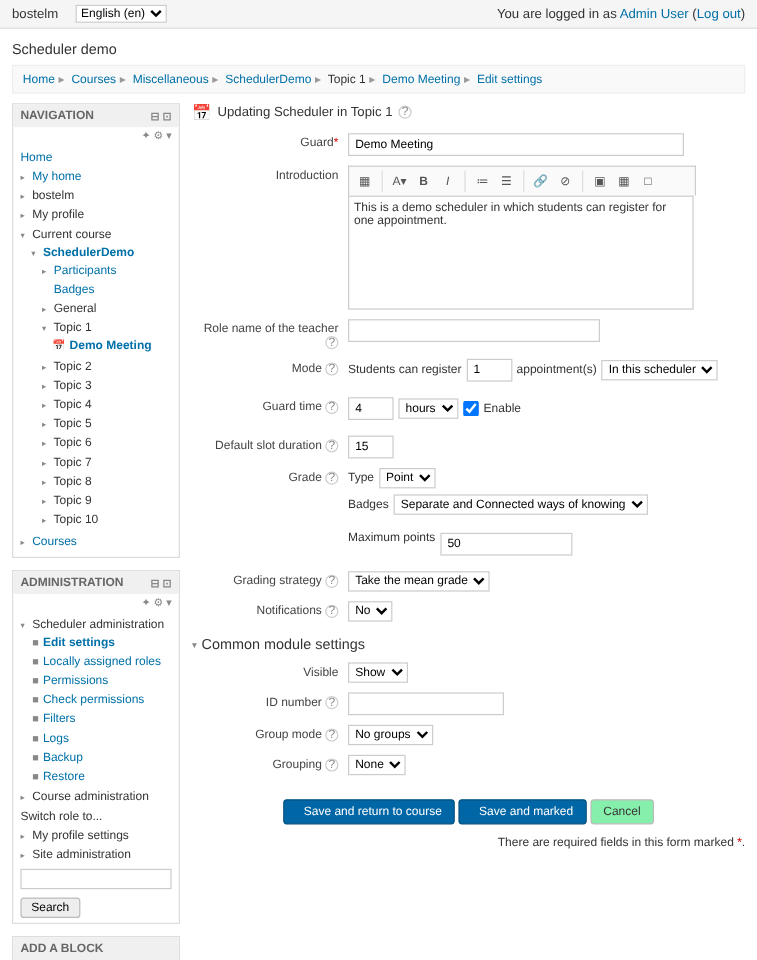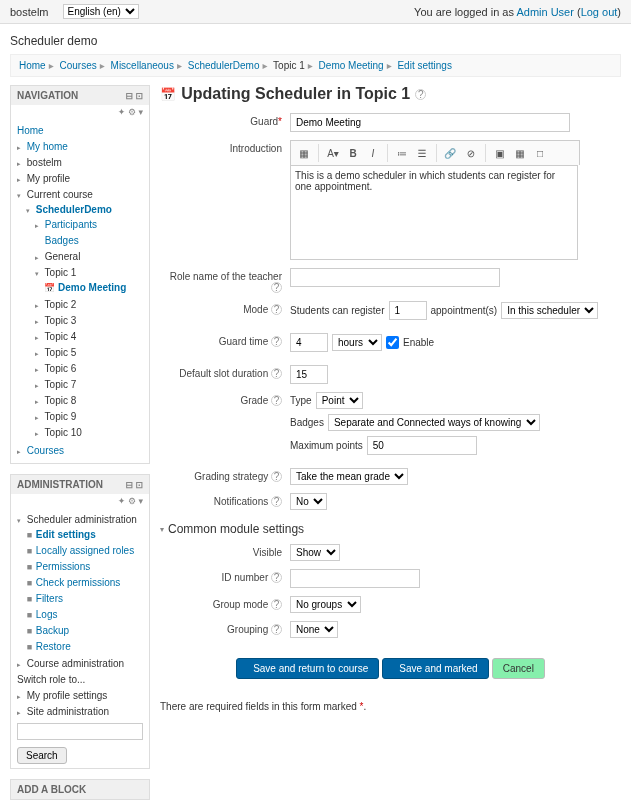--- a/index.html
+++ b/index.html
@@ -33,21 +33,21 @@
 .tree .dot { color: #888; display: inline-block; width: 7px; text-align: center; font-size: 9px; }
 .tree .current { font-weight: bold; }
 .tree .cal-icn { color: #c33; font-size: 9px; }
 
 .block input[type=text] { width: 100%; border: 1px solid #ccc; padding: 2px; margin: 3px 0; font-size: 10px; }
 .block button, .block select { font-size: 10px; }
 .block .srch-btn { background: #eee; border: 1px solid #bbb; padding: 2px 8px; border-radius: 3px; margin-top: 4px; }
 
 .form-title { display: flex; align-items: center; gap: 5px; margin-bottom: 10px; }
 .form-title .icn { color: #c33; font-size: 13px; }
-.form-title h2 { font-size: 16px; font-weight: bold; }
+.form-title h2 { font-size: 11px; font-weight: normal; }
 .help-icn { color: #888; font-size: 10px; border: 1px solid #ccc; border-radius: 50%; width: 11px; height: 11px; display: inline-flex; align-items: center; justify-content: center; cursor: pointer; }
 
 .fitem { display: flex; margin-bottom: 8px; align-items: flex-start; }
 .fitem .flabel { width: 130px; text-align: right; padding-right: 8px; padding-top: 3px; font-size: 10px; color: #444; }
 .fitem .flabel .req { color: #c00; }
 .fitem .finput { flex: 1; }
 .fitem input[type=text] { border: 1px solid #ccc; padding: 3px 5px; font-size: 10px; }
 .fitem select { border: 1px solid #ccc; font-size: 10px; background: #fff; padding: 1px; }
 .wide { width: 280px; }
 .sm { width: 38px; }
@@ -60,21 +60,21 @@
 .section-hd { display: flex; align-items: center; gap: 4px; margin: 12px 0 8px; font-size: 12px; }
 .section-hd .tog { color: #888; font-size: 8px; }
 
 .fsub { font-size: 10px; color: #333; display: flex; align-items: center; gap: 4px; margin-bottom: 5px; }
 
 .form-actions { text-align: center; padding: 12px 0 6px; }
 .btn { padding: 4px 10px; font-size: 10px; border-radius: 3px; border: 1px solid; cursor: pointer; }
 .btn-primary { background: #0066a6; color: #fff; border-color: #005080; padding-left: 16px; }
 .btn-default { background: #86efac; color: #333; border-color: #bbb; }
 
-.req-note { text-align: left; font-size: 10px; margin-top: 16px; }
+.req-note { text-align: right; font-size: 10px; margin-top: 4px; }
 .req-note .req { color: #c00; }
 </style>
 </head>
 <body>
 
 <div class="topbar">
   <div class="left">
     <span>bostelm</span>
     <select><option>English (en)</option></select>
   </div>
@@ -258,21 +258,21 @@
         <div class="fsub">
             <span>Type</span> 
             <select><option>Point</option></select>
           </div>
         <div class="fsub">
             <span>Badges</span> 
             <select><option>Separate and Connected ways of knowing</option></select>
           </div>
         <div class="fsub">
             <span>Maximum points</span> 
-            <input type="text" style="width: 110px;" value="50">
+            <input type="text" style="width: 110px; margin-top: 10px;" value="50">
           </div>
       </div>
     </div>
 
     <div class="fitem">
       <div class="flabel"><span>Grading strategy</span> <span class="help-icn">?</span></div>
       <div class="finput"><select><option>Take the mean grade</option></select></div>
     </div>
 
     <div class="fitem">

